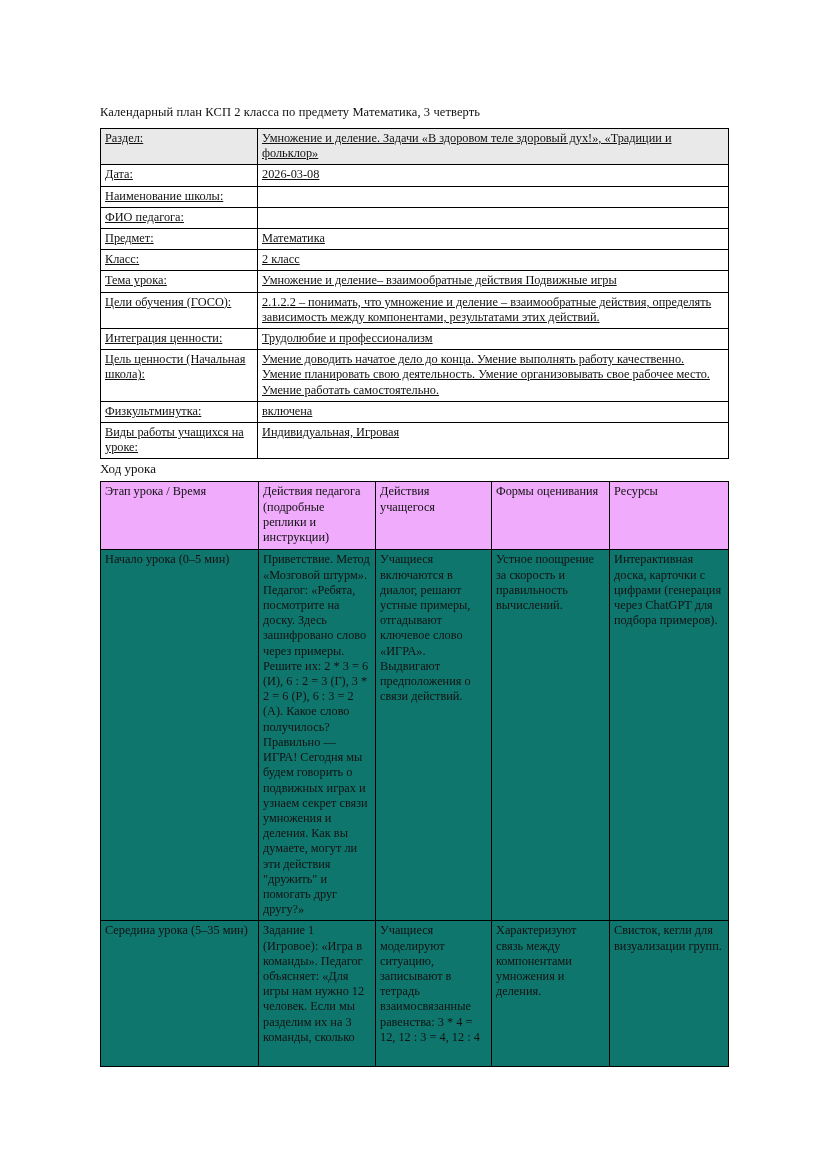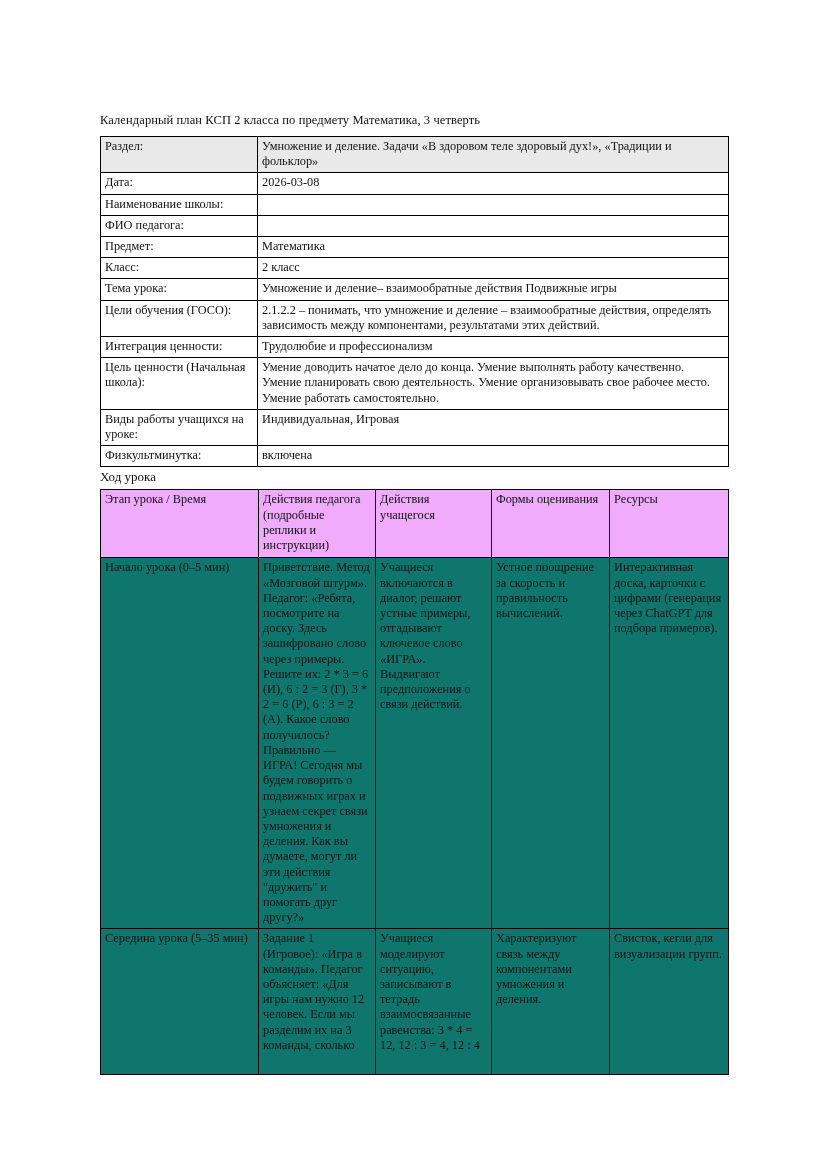--- a/index.html
+++ b/index.html
@@ -21,21 +21,21 @@
     width: 827px;
     height: 1170px;
     box-sizing: border-box;
     padding: 96px 100px 0 100px;
   }
 
   .doc-title {
     font-size: 12.5px;
     line-height: 16px;
     color: #111;
-    margin: 16px 0 8px 0;
+    margin: 8px 0 8px 0;
     letter-spacing: 0.1px;
   }
 
   table {
     border-collapse: collapse;
     width: 628px;
     table-layout: fixed;
   }
 
   table td, table th {
@@ -47,20 +47,21 @@
     font-weight: normal;
     text-align: left;
     word-wrap: break-word;
     overflow-wrap: break-word;
     hyphens: none;
   }
 
   
   .info-table {
     margin-bottom: 0;
+    text-decoration: underline;
   }
   .info-table col.c-label { width: 157px; }
   .info-table col.c-value { width: 471px; }
 
   .info-table td.label { }
   .info-table td.value { }
 
   .row-shaded td {
     background: #e9e9e9;
   }
@@ -139,26 +140,26 @@
       </tr>
       <tr>
         <td class="label">Интеграция ценности:</td>
         <td class="value">Трудолюбие и профессионализм</td>
       </tr>
       <tr>
         <td class="label">Цель ценности (Начальная школа):</td>
         <td class="value">Умение доводить начатое дело до конца. Умение выполнять работу качественно. Умение планировать свою деятельность. Умение организовывать свое рабочее место. Умение работать самостоятельно.</td>
       </tr>
       <tr>
+        <td class="label">Физкультминутка:</td>
+        <td class="value">включена</td>
+      </tr>
+      <tr>
         <td class="label">Виды работы учащихся на уроке:</td>
         <td class="value">Индивидуальная, Игровая</td>
-      </tr>
-      <tr>
-        <td class="label">Физкультминутка:</td>
-        <td class="value">включена</td>
       </tr>
     </tbody>
   </table>
 
   <div class="section-caption">Ход урока</div>
 
   <table class="flow-table">
     <colgroup>
       <col class="c1">
         <col class="c2">

